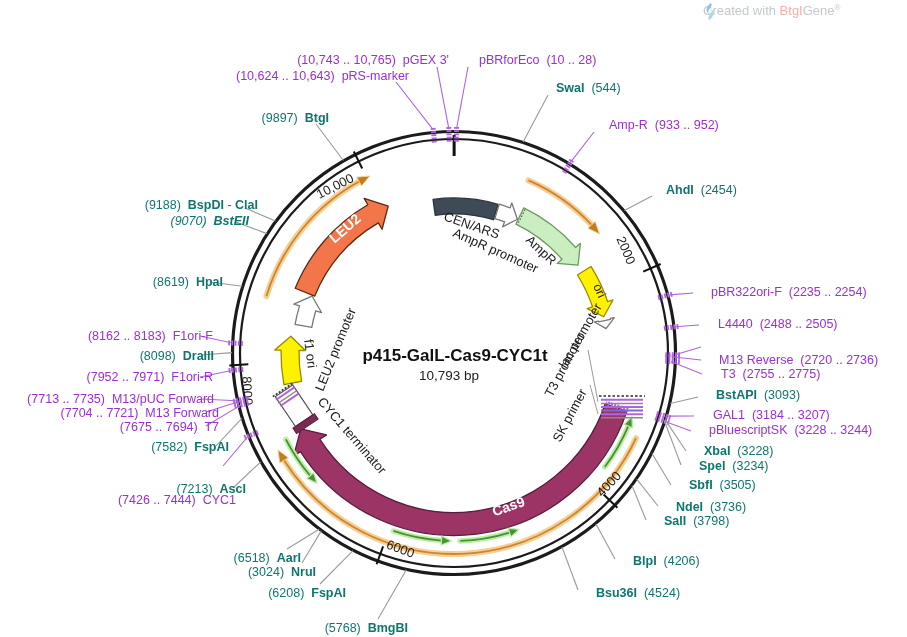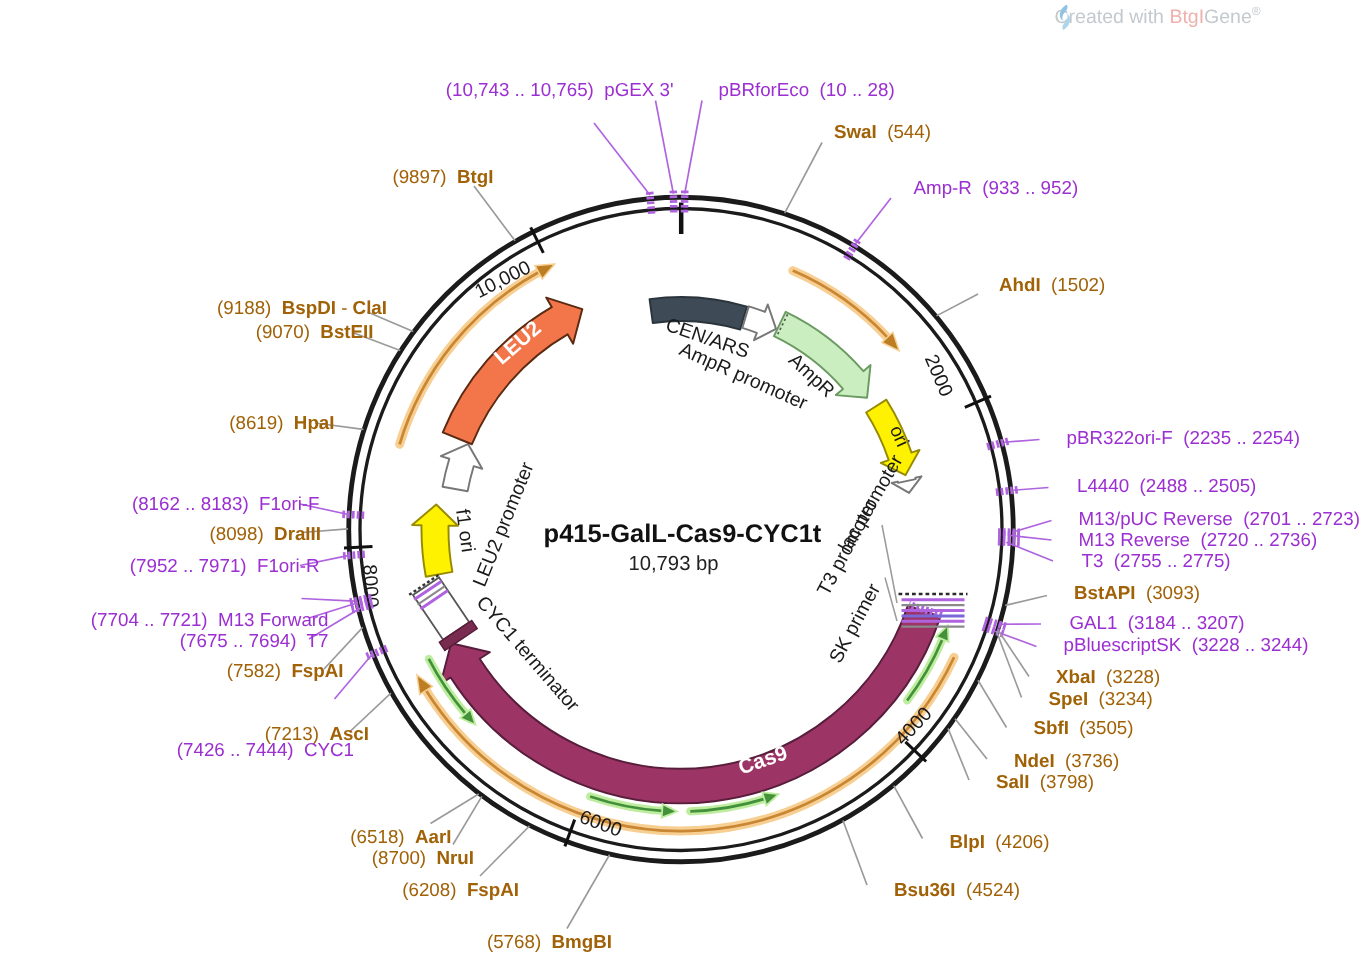--- a/index.html
+++ b/index.html
@@ -4,21 +4,21 @@
 <style>
   html,body{margin:0;padding:0;}
   body{width:907px;height:637px;background:#ffffff;position:relative;overflow:hidden;
        font-family:"Liberation Sans", sans-serif;}
   #stage{position:absolute;left:0;top:0;width:907px;height:637px;}
   svg{position:absolute;left:0;top:0;}
   #labels{position:absolute;left:16px;top:0;width:907px;height:447px;pointer-events:none;}
   .lbl{position:absolute;font-size:12.5px;line-height:14px;white-space:pre;}
   .lbl .b{font-weight:bold;}
   .lbl.purple{color:#9B2FD1;}
-  .lbl.black{color:#a16207;}
+  .lbl.black{color:#0f766e;}
   #watermark{position:absolute;left:703px;top:3px;font-size:13px;color:#c3c9cd;
              display:flex;align-items:center;gap:4px;}
   #watermark .snap{color:#efb1ad;}
   #watermark sup{font-size:8px;}
   svg text{font-family:"Liberation Sans", sans-serif;}
 </style>
 </head>
 <body>
 
 <div id="stage">
@@ -178,53 +178,54 @@
         <text transform="translate(510,511) rotate(-19)" font-size="14" fill="#ffffff" text-anchor="middle" font-weight="bold">Cas9</text>
         <text transform="translate(348,232) rotate(-41)" font-size="14" fill="#ffffff" text-anchor="middle" font-weight="bold">LEU2</text>
       </g>
 
     <text x="455" y="361" text-anchor="middle" font-size="17" font-weight="bold" fill="#111111">p415-GalL-Cas9-CYC1t</text>
     <text x="449" y="380" text-anchor="middle" font-size="13.5" fill="#222222">10,793 bp</text>
   </svg>
 
   <div id="labels">
       <div class="lbl purple" style="top: 53px; right: 474px;"><span>(10,743 .. 10,765)  pGEX 3'</span></div>
+      <div class="lbl purple" style="top: 69px; right: 514px;"><span>(10,624 .. 10,643)  pRS-marker</span></div>
       <div class="lbl purple" style="top: 53px; left: 463px;"><span>pBRforEco  (10 .. 28)</span></div>
       <div class="lbl black" style="top: 81px; left: 540px;"><span class="b">SwaI</span><span>  (544)</span></div>
       <div class="lbl purple" style="top: 118px; left: 593px;"><span>Amp-R  (933 .. 952)</span></div>
-      <div class="lbl black" style="top: 183px; left: 650px;"><span class="b">AhdI</span><span>  (1502)</span></div>
+      <div class="lbl black" style="top: 183px; left: 650px;"><span class="b">AhdI</span><span>  (2454)</span></div>
       <div class="lbl purple" style="top: 285px; left: 695px;"><span>pBR322ori-F  (2235 .. 2254)</span></div>
       <div class="lbl purple" style="top: 317px; left: 702px;"><span>L4440  (2488 .. 2505)</span></div>
-      <div class="lbl purple" style="top: 339px; left: 703px;"><span>M13/pUC Reverse  (2701 .. 2723)</span></div>
       <div class="lbl purple" style="top: 353px; left: 703px;"><span>M13 Reverse  (2720 .. 2736)</span></div>
       <div class="lbl purple" style="top: 367px; left: 705px;"><span>T3  (2755 .. 2775)</span></div>
       <div class="lbl black" style="top: 388px; left: 700px;"><span class="b">BstAPI</span><span>  (3093)</span></div>
       <div class="lbl purple" style="top: 408px; left: 697px;"><span>GAL1  (3184 .. 3207)</span></div>
       <div class="lbl purple" style="top: 423px; left: 693px;"><span>pBluescriptSK  (3228 .. 3244)</span></div>
       <div class="lbl black" style="top: 444px; left: 688px;"><span class="b">XbaI</span><span>  (3228)</span></div>
       <div class="lbl black" style="top: 459px; left: 683px;"><span class="b">SpeI</span><span>  (3234)</span></div>
       <div class="lbl black" style="top: 478px; left: 673px;"><span class="b">SbfI</span><span>  (3505)</span></div>
       <div class="lbl black" style="top: 500px; left: 660px;"><span class="b">NdeI</span><span>  (3736)</span></div>
       <div class="lbl black" style="top: 514px; left: 648px;"><span class="b">SalI</span><span>  (3798)</span></div>
       <div class="lbl black" style="top: 554px; left: 617px;"><span class="b">BlpI</span><span>  (4206)</span></div>
       <div class="lbl black" style="top: 586px; left: 580px;"><span class="b">Bsu36I</span><span>  (4524)</span></div>
       <div class="lbl black" style="top: 621px; right: 515px;"><span>(5768)  </span><span class="b">BmgBI</span></div>
       <div class="lbl black" style="top: 586px; right: 577px;"><span>(6208)  </span><span class="b">FspAI</span></div>
-      <div class="lbl black" style="top: 565px; right: 607px;"><span>(8700)  </span><span class="b">NruI</span></div>
+      <div class="lbl black" style="top: 565px; right: 607px;"><span>(3024)  </span><span class="b">NruI</span></div>
       <div class="lbl black" style="top: 551px; right: 622px;"><span>(6518)  </span><span class="b">AarI</span></div>
       <div class="lbl black" style="top: 482px; right: 677px;"><span>(7213)  </span><span class="b">AscI</span></div>
       <div class="lbl purple" style="top: 461px; right: 687px; margin-top: 32px;"><span>(7426 .. 7444)  CYC1</span></div>
       <div class="lbl black" style="top: 440px; right: 694px;"><span>(7582)  </span><span class="b">FspAI</span></div>
       <div class="lbl purple" style="top: 420px; right: 704px;"><span>(7675 .. 7694)  T7</span></div>
       <div class="lbl purple" style="top: 406px; right: 704px;"><span>(7704 .. 7721)  M13 Forward</span></div>
+      <div class="lbl purple" style="top: 392px; right: 709px;"><span>(7713 .. 7735)  M13/pUC Forward</span></div>
       <div class="lbl purple" style="top: 370px; right: 710px;"><span>(7952 .. 7971)  F1ori-R</span></div>
       <div class="lbl black" style="top: 349px; right: 709px;"><span>(8098)  </span><span class="b">DraIII</span></div>
       <div class="lbl purple" style="top: 329px; right: 710px;"><span>(8162 .. 8183)  F1ori-F</span></div>
       <div class="lbl black" style="top: 275px; right: 700px;"><span>(8619)  </span><span class="b">HpaI</span></div>
-      <div class="lbl black" style="top: 214px; right: 674px;"><span>(9070)  </span><span class="b">BstEII</span></div>
+      <div class="lbl black" style="top: 214px; right: 674px; font-style: italic;"><span>(9070)  </span><span class="b">BstEII</span></div>
       <div class="lbl black" style="top: 198px; right: 665px;"><span>(9188)  </span><span class="b">BspDI</span><span> - </span><span class="b">ClaI</span></div>
       <div class="lbl black" style="top: 111px; right: 594px;"><span>(9897)  </span><span class="b">BtgI</span></div>
     </div>
 
   <div id="watermark">
     <svg width="14" height="17" viewBox="0 0 14 17">
       <path d="M8,0 C11,4 3,6 6,11 C2,9 3,3 8,0 Z" fill="#8fc3e4"></path>
       <path d="M6,17 C3,13 11,11 8,6 C12,8 11,14 6,17 Z" fill="#aed4ec"></path>
     </svg>
     <span><span>Created with </span><span class="snap">BtgI</span><span>Gene</span><sup>®</sup></span>

